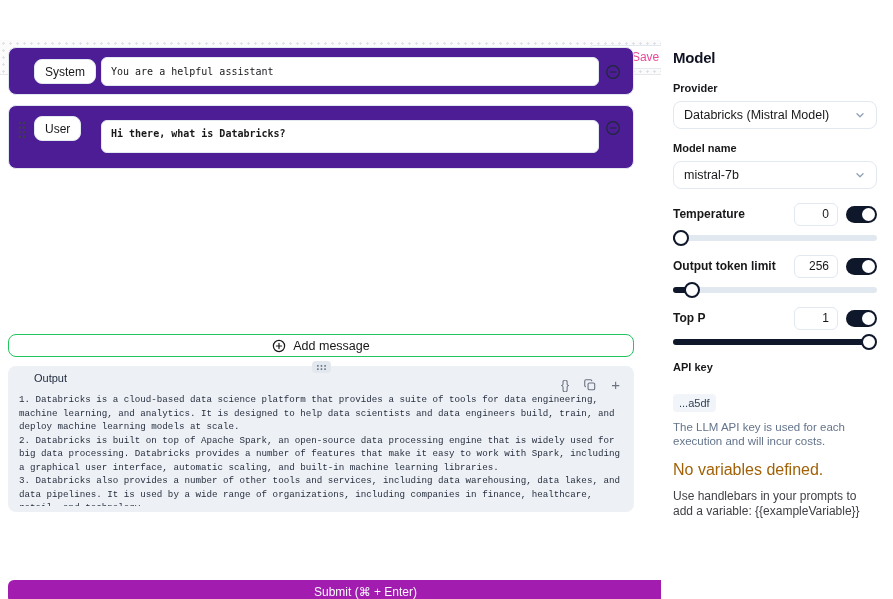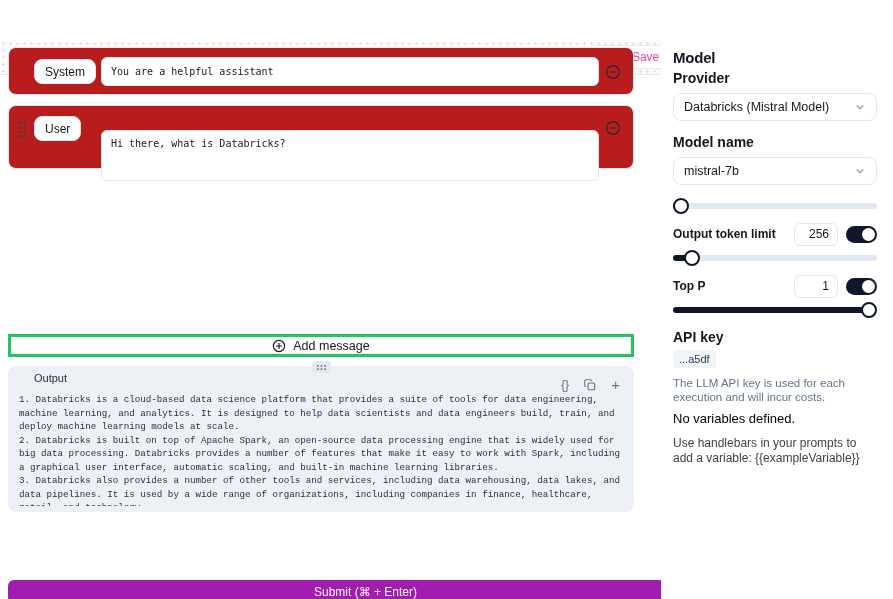--- a/index.html
+++ b/index.html
@@ -28,53 +28,53 @@
     display: inline-flex; align-items: center; gap: 20px;
     height: 24px; padding: 0 10px;
     background: #ffffff; border: 1px solid #e2e8f0; border-radius: 6px;
     font-size: 12px; font-weight: 500; color: #ec4899; cursor: pointer;
     font-family: "Liberation Sans", sans-serif;
   }
 
   
   .msg-card {
     position: absolute; left: 8px; width: 626px;
-    background: #b91c1c; border: 1px solid #e2e8f0; border-radius: 8px; padding-left: 36px;
+    background: #4c1d95; border: 1px solid #e2e8f0; border-radius: 8px; padding-left: 36px;
   }
   .card-system { top: 47px; height: 48px; }
   .card-user   { top: 105px; height: 64px; }
   .role-chip {
     position: absolute; left: 25px;
     display: inline-flex; align-items: center; justify-content: center;
     height: 25px; padding: 0 10px;
     background: #ffffff; border: 1px solid #e2e8f0; border-radius: 8px;
     font-size: 12px; color: #18181b; cursor: pointer;
   }
   .card-system .role-chip { top: 11px; }
   .card-user .role-chip { top: 10px; }
   .msg-input, .msg-textarea {
     position: absolute; left: 92px; width: 498px;
     border: 1px solid #e2e8f0; border-radius: 6px; background: #ffffff;
     font-family: "DejaVu Sans Mono", monospace; font-size: 10px; color: #18181b;
     outline: none; resize: none;
   }
   .msg-input { top: 9px; height: 29px; padding: 0 9px; }
-  .msg-textarea { top: 24px; height: 51px; padding: 6px 9px; line-height: 13px; }
+  .msg-textarea { top: 14px; height: 33px; padding: 6px 9px; line-height: 13px; font-weight: bold; }
   .remove-btn {
     position: absolute; right: 12px; width: 16px; height: 16px;
     background: none; border: none; cursor: pointer; display: inline-flex; padding: 0;
   }
   .card-system .remove-btn { top: 16px; }
   .card-user .remove-btn { top: 14px; }
   .grip-v { position: absolute; left: 9px; top: 15px; display: inline-flex; cursor: grab; }
 
   
   .add-message {
     position: absolute; left: 8px; top: 334px; width: 626px; height: 23px;
-    background: #ffffff; border: 3px solid #22c55e; border-radius: 0;
+    background: #ffffff; border: 1px solid #22c55e; border-radius: 8px;
     display: flex; align-items: center; justify-content: center; gap: 7px;
     font-size: 12.5px; font-weight: 500; color: #18181b; cursor: pointer;
     font-family: "Liberation Sans", sans-serif;
   }
 
   
   .resize-handle {
     position: absolute; left: 312px; top: 361px; width: 19px; height: 12px;
     background: #e3e7ee; border-radius: 4px;
     display: flex; align-items: center; justify-content: center;
@@ -110,22 +110,22 @@
     color: #f8fafc; font-size: 12px; font-weight: 500; cursor: pointer;
     font-family: "Liberation Sans", sans-serif;
   }
 
   
   .sidebar {
     position: absolute; left: 661px; top: 35px; width: 232px; height: 564px;
     padding: 14px 16px 0 12px; background: #ffffff;
   }
   .side-heading { font-size: 15px; font-weight: 700; color: #101323; letter-spacing: -0.2px; }
-  .mt-model { margin-bottom: 4px; }
-  .field-label { display: block; font-size: 14px; font-weight: 600; color: #18181b; margin-bottom: 7px; }
+  .mt-model { margin-bottom: 16px; }
+  .field-label { display: block; font-size: 11px; font-weight: 600; color: #18181b; margin-bottom: 7px; }
   .select {
     display: flex; align-items: center; justify-content: space-between;
     height: 28px; padding: 0 10px; margin-bottom: 13px;
     border: 1px solid #e2e8f0; border-radius: 8px; background: #ffffff;
     font-size: 12.5px; color: #18181b; cursor: pointer;
   }
   .param-row { display: flex; align-items: center; height: 24px; margin-top: 8px; }
   .param-label { flex: 1; font-size: 12px; font-weight: 600; color: #18181b; }
   .param-input {
     width: 44px; height: 23px; text-align: right; padding: 0 8px;
@@ -147,28 +147,28 @@
   }
   .slider-fill {
     position: absolute; left: 0; top: 0; bottom: 0; background: #0f172a;
     width: calc((100% - 16px) * var(--p, 0) / 100 + 8px);
   }
   .slider-thumb {
     position: absolute; top: 0; width: 16px; height: 16px; border-radius: 50%;
     background: #ffffff; border: 2px solid #0f172a;
     left: calc((100% - 16px) * var(--p, 0) / 100);
   }
-  .apikey-label { margin-top: 11px; margin-bottom: 0; }
+  .apikey-label { margin-top: 11px; margin-bottom: 16px; }
   .apikey-badge {
     display: inline-block; margin-top: 5px; padding: 3px 6px;
     background: #f1f5f9; border-radius: 4px; font-size: 11px; color: #334155;
   }
   .apikey-help { margin-top: 8px; font-size: 11.5px; line-height: 14px; color: #64748b; }
   .variables-heading { margin-top: 19px; }
-  .variables-empty { margin-top: 7px; font-size: 13px; color: #000000; }
+  .variables-empty { margin-top: 13px; font-size: 16px; color: #a16207; }
   .variables-help { margin-top: 10px; font-size: 12px; line-height: 15px; color: #3f3f46; }
 
   svg { display: block; }
 </style>
 </head>
 <body>
 
 <div id="page">
 
   <div class="header">
@@ -315,20 +315,27 @@
     <div class="select">
       <span>mistral-7b</span>
       <span>
         <svg width="12" height="12" viewBox="0 0 12 12" fill="none" stroke="#94a3b8" stroke-width="1.4" stroke-linecap="round" stroke-linejoin="round">
             <path d="M3 4.8 6 7.8 9 4.8"></path>
           </svg>
       </span>
     </div>
 
     
+    <div class="param-row">
+      <span class="param-label">Temperature</span>
+      <input class="param-input" value="0" style="">
+      <span class="toggle">
+          <span class="knob"></span>
+        </span>
+    </div>
     <div class="slider" style="--p: 0;">
       <span class="slider-track">
           <span class="slider-fill"></span>
         </span>
       <span class="slider-thumb"></span>
     </div>
 
     
     <div class="param-row">
       <span class="param-label">Output token limit</span>

